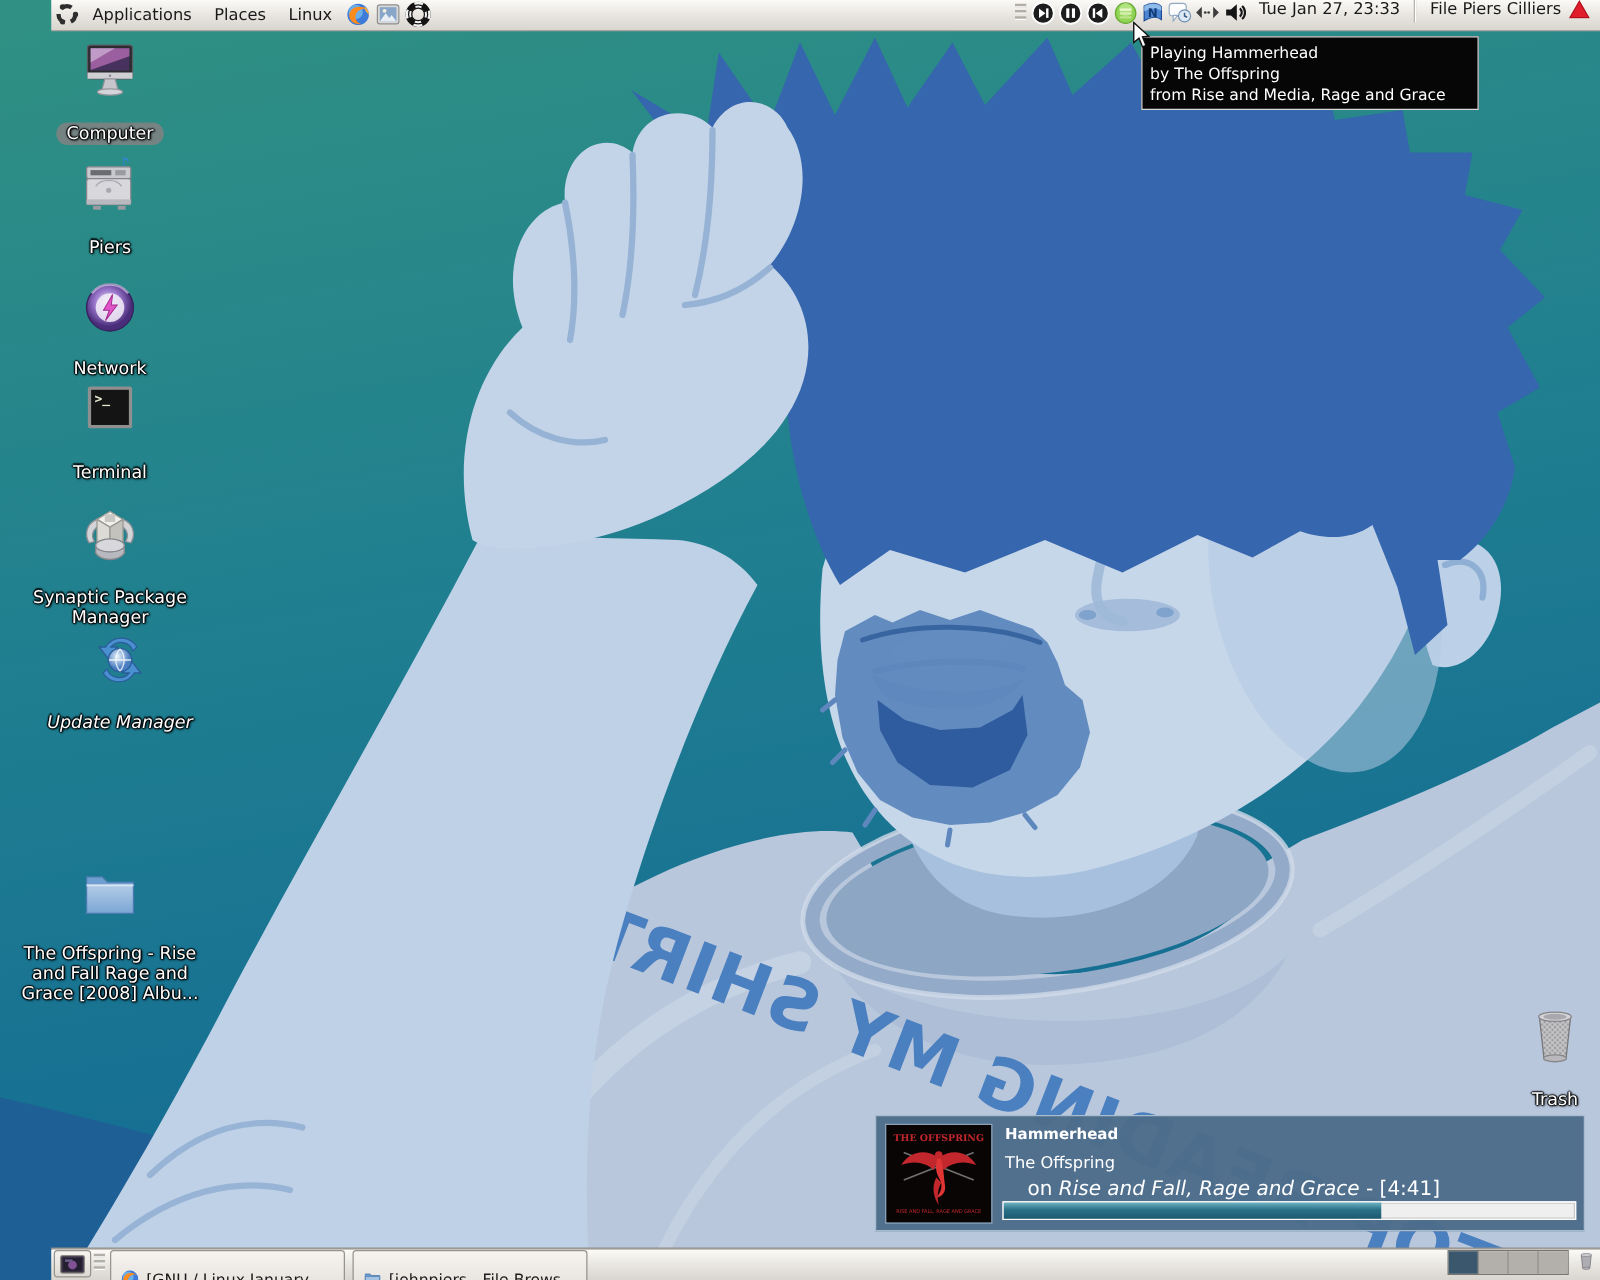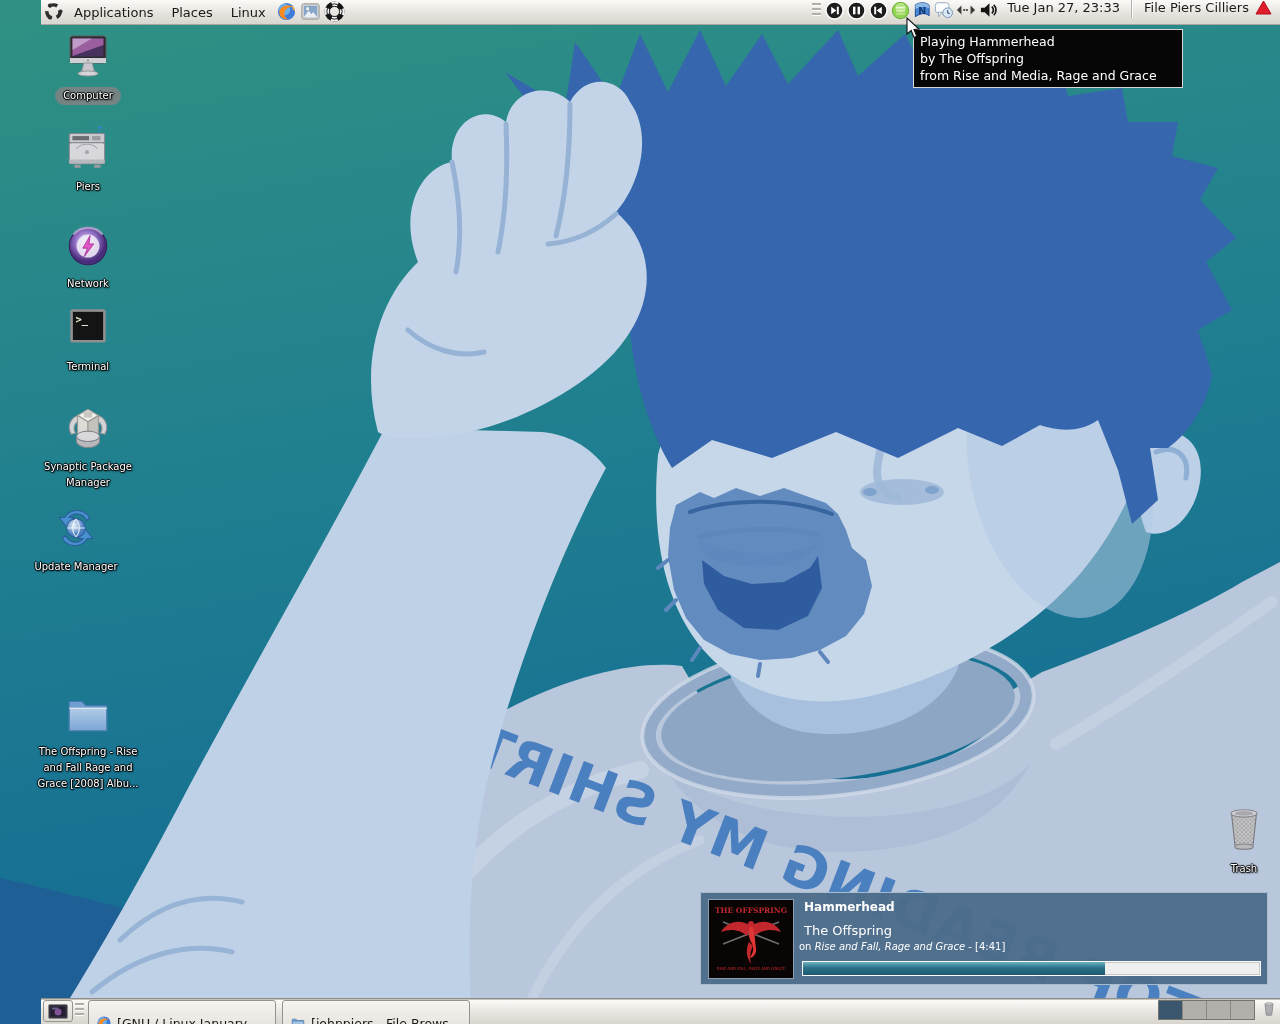--- a/index.html
+++ b/index.html
@@ -30,36 +30,36 @@
   
   .tooltip{
     position:absolute;left:913px;top:29px;width:270px;z-index:70;
     background:#060606;border:1px solid #d8d8d8;color:#ffffff;
     font-size:12.5px;line-height:17px;padding:3px 6px;box-sizing:border-box;
   }
   
   .dicon{position:absolute;width:150px;text-align:center;z-index:10;}
   .dicon .glyph{display:inline-block;}
   .dicon .lbl{
-    display:block;margin-top:2px;font-size:10px;line-height:16px;color:#ffffff;
+    display:block;margin-top:13px;font-size:14px;line-height:16px;color:#ffffff;
     white-space:pre-line;
     text-shadow:1px 1px 2px #000,-1px 0 1px #000,0 -1px 1px #000,1px 0 1px #000,0 1px 1px #000;
   }
   .dicon .lbl .pill{
     background:rgba(130,130,130,.85);border-radius:9px;padding:1px 8px;display:inline-block;
   }
   
   .osd{
     position:absolute;left:700px;top:892px;width:568px;height:93px;z-index:30;
     background:rgba(77,108,138,.96);border:1px solid #a9bccd;box-sizing:border-box;color:#fff;
   }
   .osd .art{position:absolute;left:7px;top:6px;width:84px;height:78px;border:1px solid #8ba0b5;}
   .osd .title{position:absolute;left:103px;top:7px;font-size:12px;font-weight:bold;}
   .osd .artist{position:absolute;left:103px;top:30px;font-size:13px;}
-  .osd .album-line{position:absolute;left:98px;top:48px;font-size:10px;}
+  .osd .album-line{position:absolute;left:121px;top:48px;font-size:16px;}
   .osd .album-line .it{font-style:italic;}
   .osd .pbar{
     position:absolute;left:101px;right:6px;bottom:8px;height:13px;
     background:#efefef;border:1px solid #fbfbfb;box-shadow:inset 0 0 0 1px #c9c9c9;
   }
   .osd .pfill{
     height:100%;width:66%;
     background:linear-gradient(#6db3c2,#2a7088 45%,#1d5a70);
   }
   
@@ -364,21 +364,21 @@
       <path d="M14,12 L14,30 L24,36 L24,18 Z" fill="#dddbd5" stroke="#9a9a94"></path>
       <path d="M34,12 L34,30 L24,36 L24,18 Z" fill="#c4c2bc" stroke="#9a9a94"></path>
       <path d="M13,32 A12,8 0 0 0 35,32 L35,38 A12,8 0 0 1 13,38 Z" fill="#b8b9bf" stroke="#85868c"></path>
       <ellipse cx="24" cy="32" rx="11" ry="5" fill="#d8d8dc" stroke="#85868c"></ellipse>
     </svg>
   </span>
   <span class="lbl">Synaptic Package
 Manager</span>
 </div>
 
-<div class="dicon" style="left:1px;top:503px;">
+<div class="dicon" style="left:21px;top:503px;font-style:italic;">
   <span class="glyph">
     <svg width="50" height="50" viewBox="0 0 48 48">
       <defs>
         <radialGradient id="globeG" cx="0.4" cy="0.35">
           <stop offset="0" stop-color="#eaf3fc"></stop>
             <stop offset="1" stop-color="#4a7ec0"></stop>
         </radialGradient>
       </defs>
       <path d="M37,14 A14,14 0 0 0 13,14 L8,14 L15,23 L22,14 L17,14 A10,10 0 0 1 34,17 Z" fill="#4a90d0" stroke="#2a5d9a" stroke-width="1"></path>
       <path d="M11,34 A14,14 0 0 0 35,34 L40,34 L33,25 L26,34 L31,34 A10,10 0 0 1 14,31 Z" fill="#4a90d0" stroke="#2a5d9a" stroke-width="1"></path>

